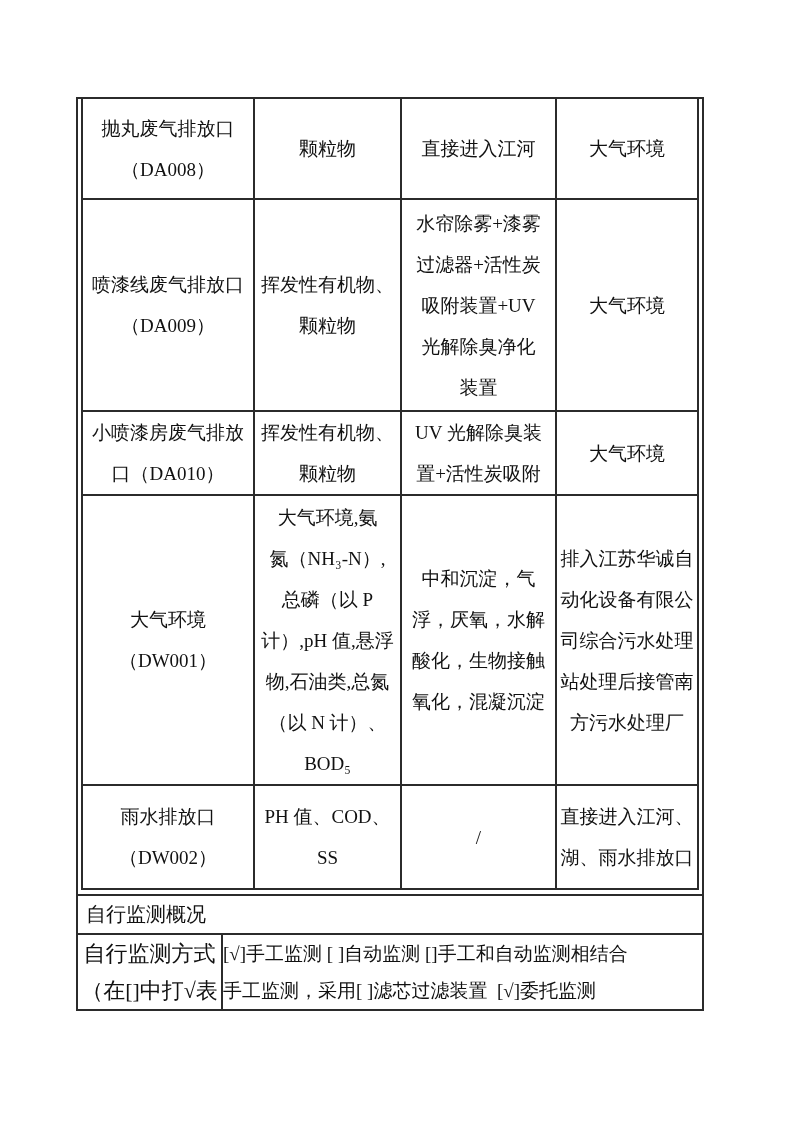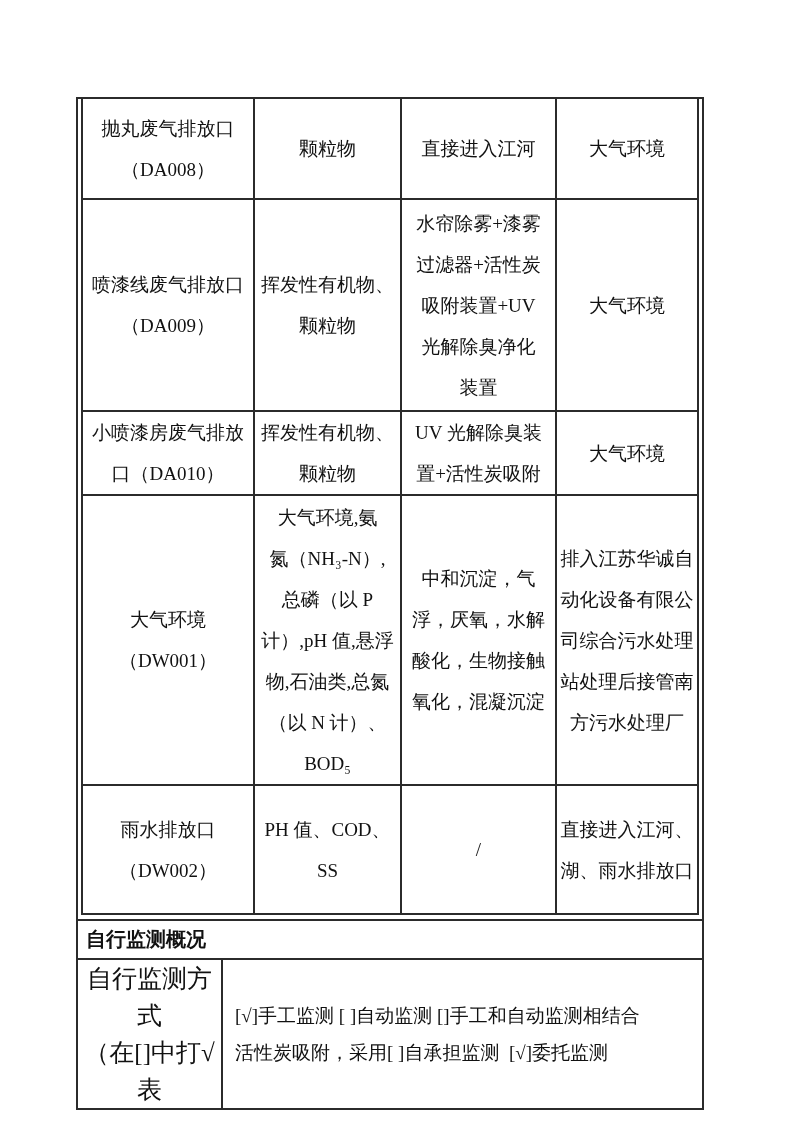--- a/index.html
+++ b/index.html
@@ -22,41 +22,40 @@
     text-align:center;vertical-align:middle;
     font-size:19px;line-height:41px;
     white-space:pre-line;
     padding:0 2px;overflow:hidden;
   }
   table.inner tr:first-child td{border-top:none;}
   tr.r1{height:100px;}
   tr.r2{height:212px;}
   tr.r3{height:80px;}
   tr.r4{height:290px;}
-  tr.r5{height:129px;}
+  tr.r5{height:104px;}
   .section-header{
     border-top:2px solid #2b2b2b;
     height:37px;display:flex;align-items:center;
     padding-left:8px;
-    font-weight:bold;font-size:20px;
+    font-weight:normal;font-size:20px;
   }
   .method-row{
     border-top:2px solid #2b2b2b;
     display:flex;min-height:73px;
   }
   .method-label{
     width:143px;flex:0 0 143px;
     border-right:2px solid #2b2b2b;
     display:flex;align-items:center;justify-content:center;text-align:center;
-    font-size:25px;line-height:37px;
+    font-size:22px;line-height:37px;
     white-space:pre-line;
   }
   .method-content{
     flex:1;display:flex;flex-direction:column;justify-content:center;
-    padding-left:12px;
     font-size:19px;line-height:37px;
     text-align:left;
   }
   .method-line{white-space:pre-wrap;}
 </style>
 </head>
 <body>
 
 <div class="outer">
 
@@ -132,17 +131,17 @@
 
   <div class="section-header">
     <span>自行监测概况</span>
   </div>
 
   <div class="method-row">
     <div class="method-label">自行监测方式
 （在[]中打√表</div>
     <div class="method-content">
       <div class="method-line">[√]手工监测 [ ]自动监测 []手工和自动监测相结合</div>
-      <div class="method-line">活性炭吸附，采用[ ]自承担监测  [√]委托监测</div>
+      <div class="method-line">手工监测，采用[ ]滤芯过滤装置  [√]委托监测</div>
     </div>
   </div>
 
 </div>
 
 </body></html>

